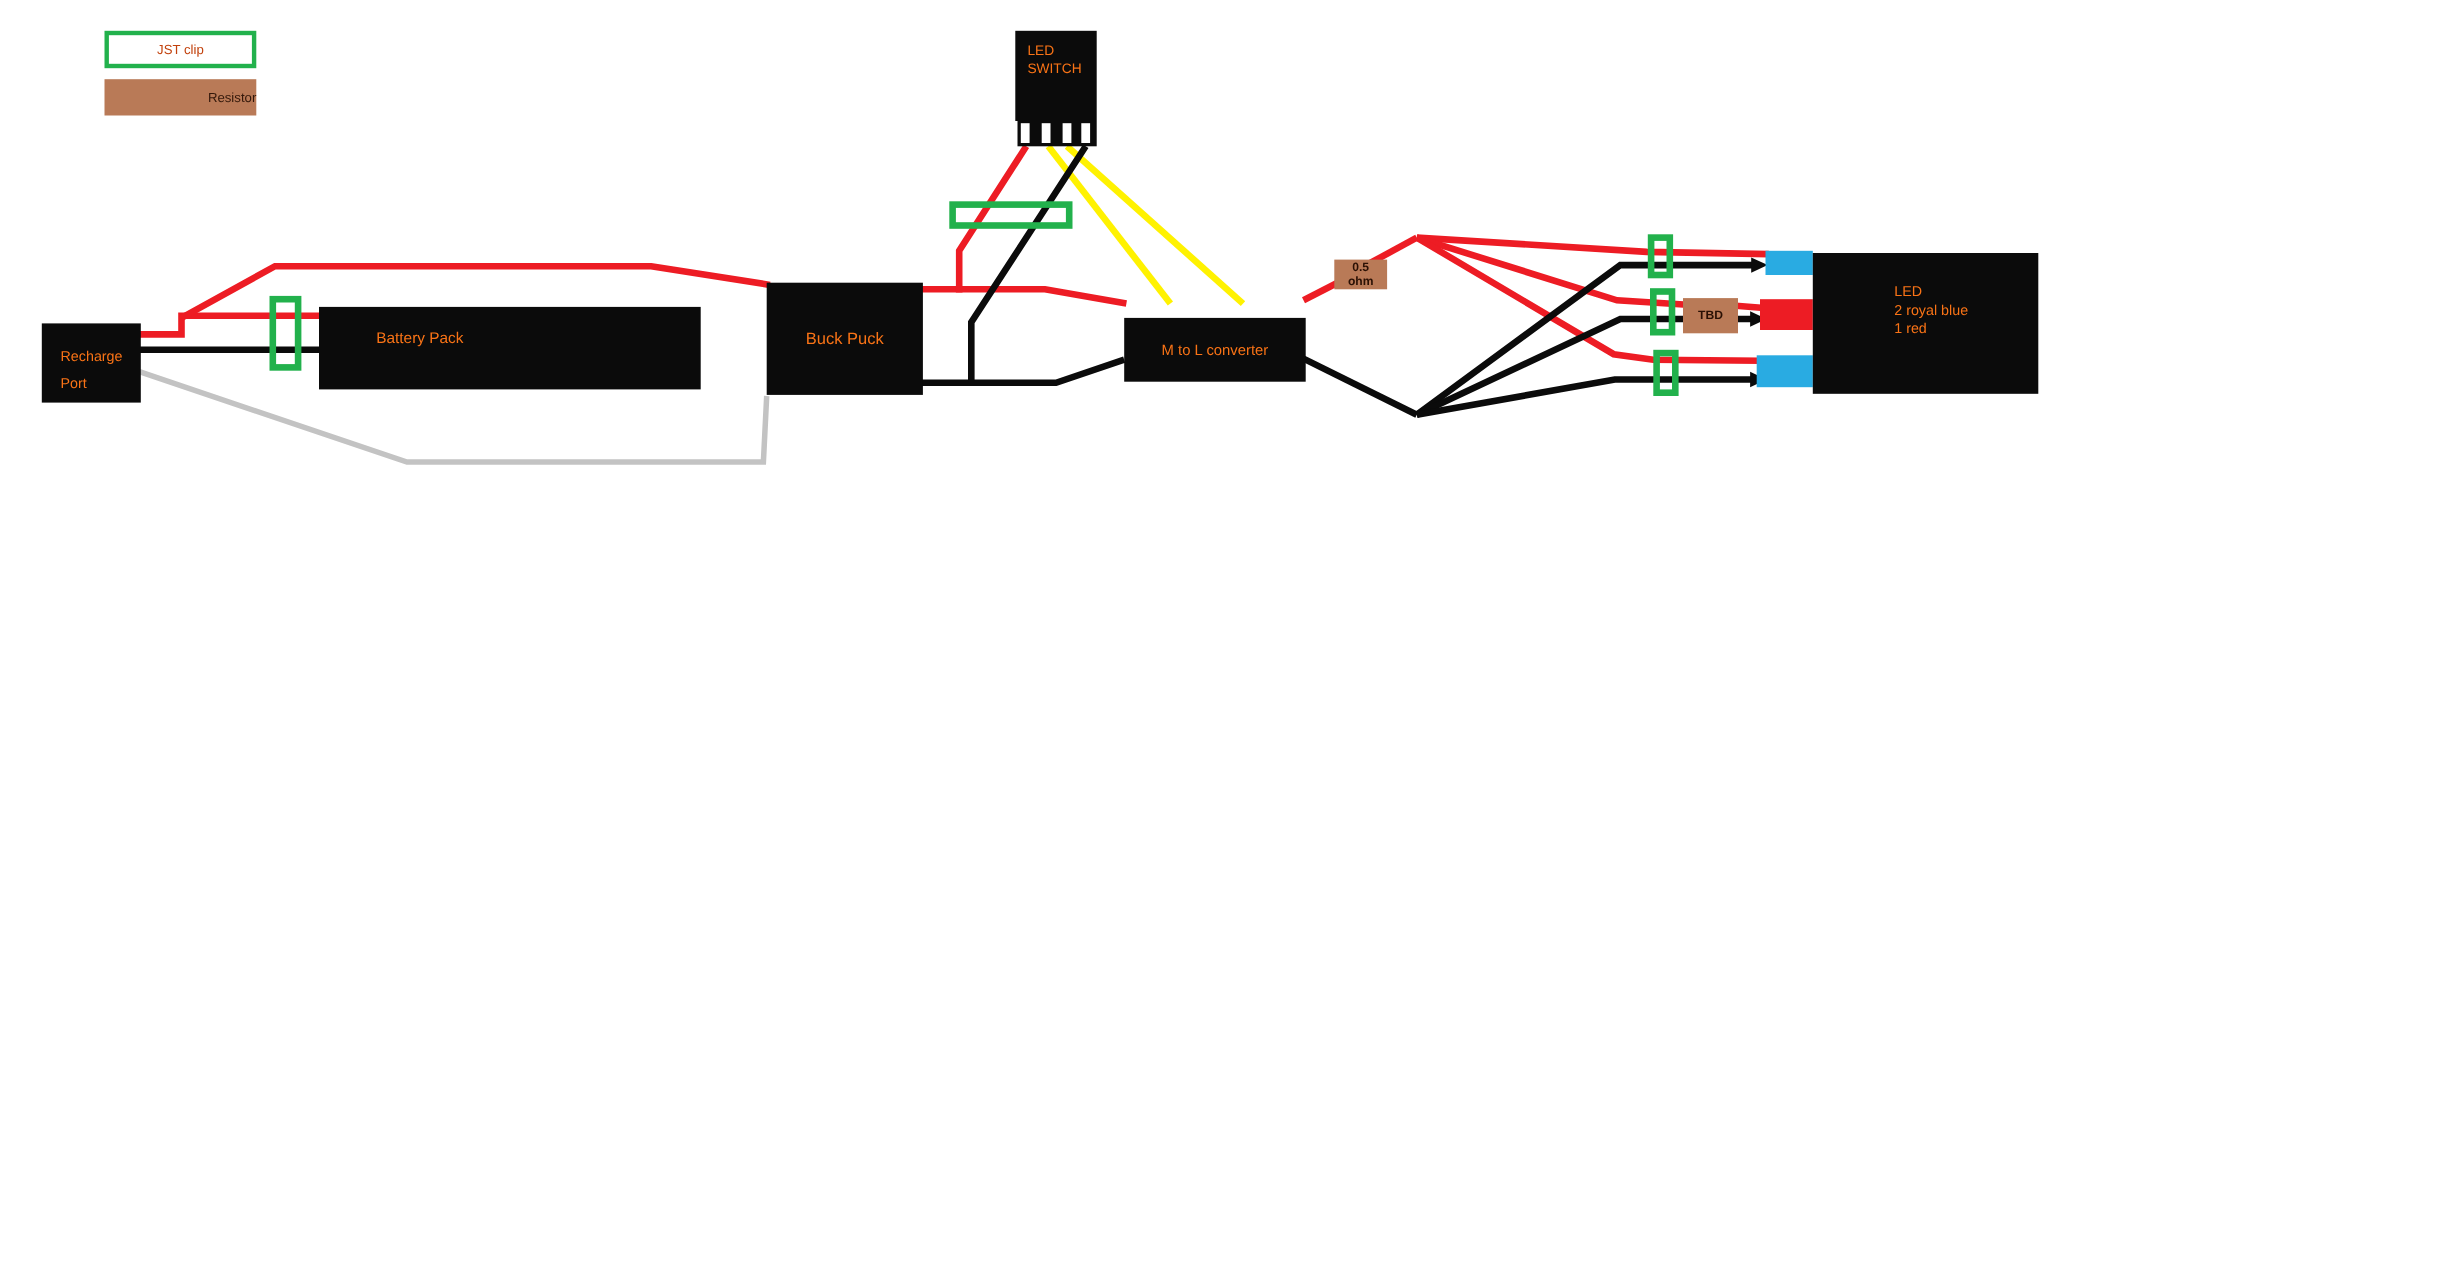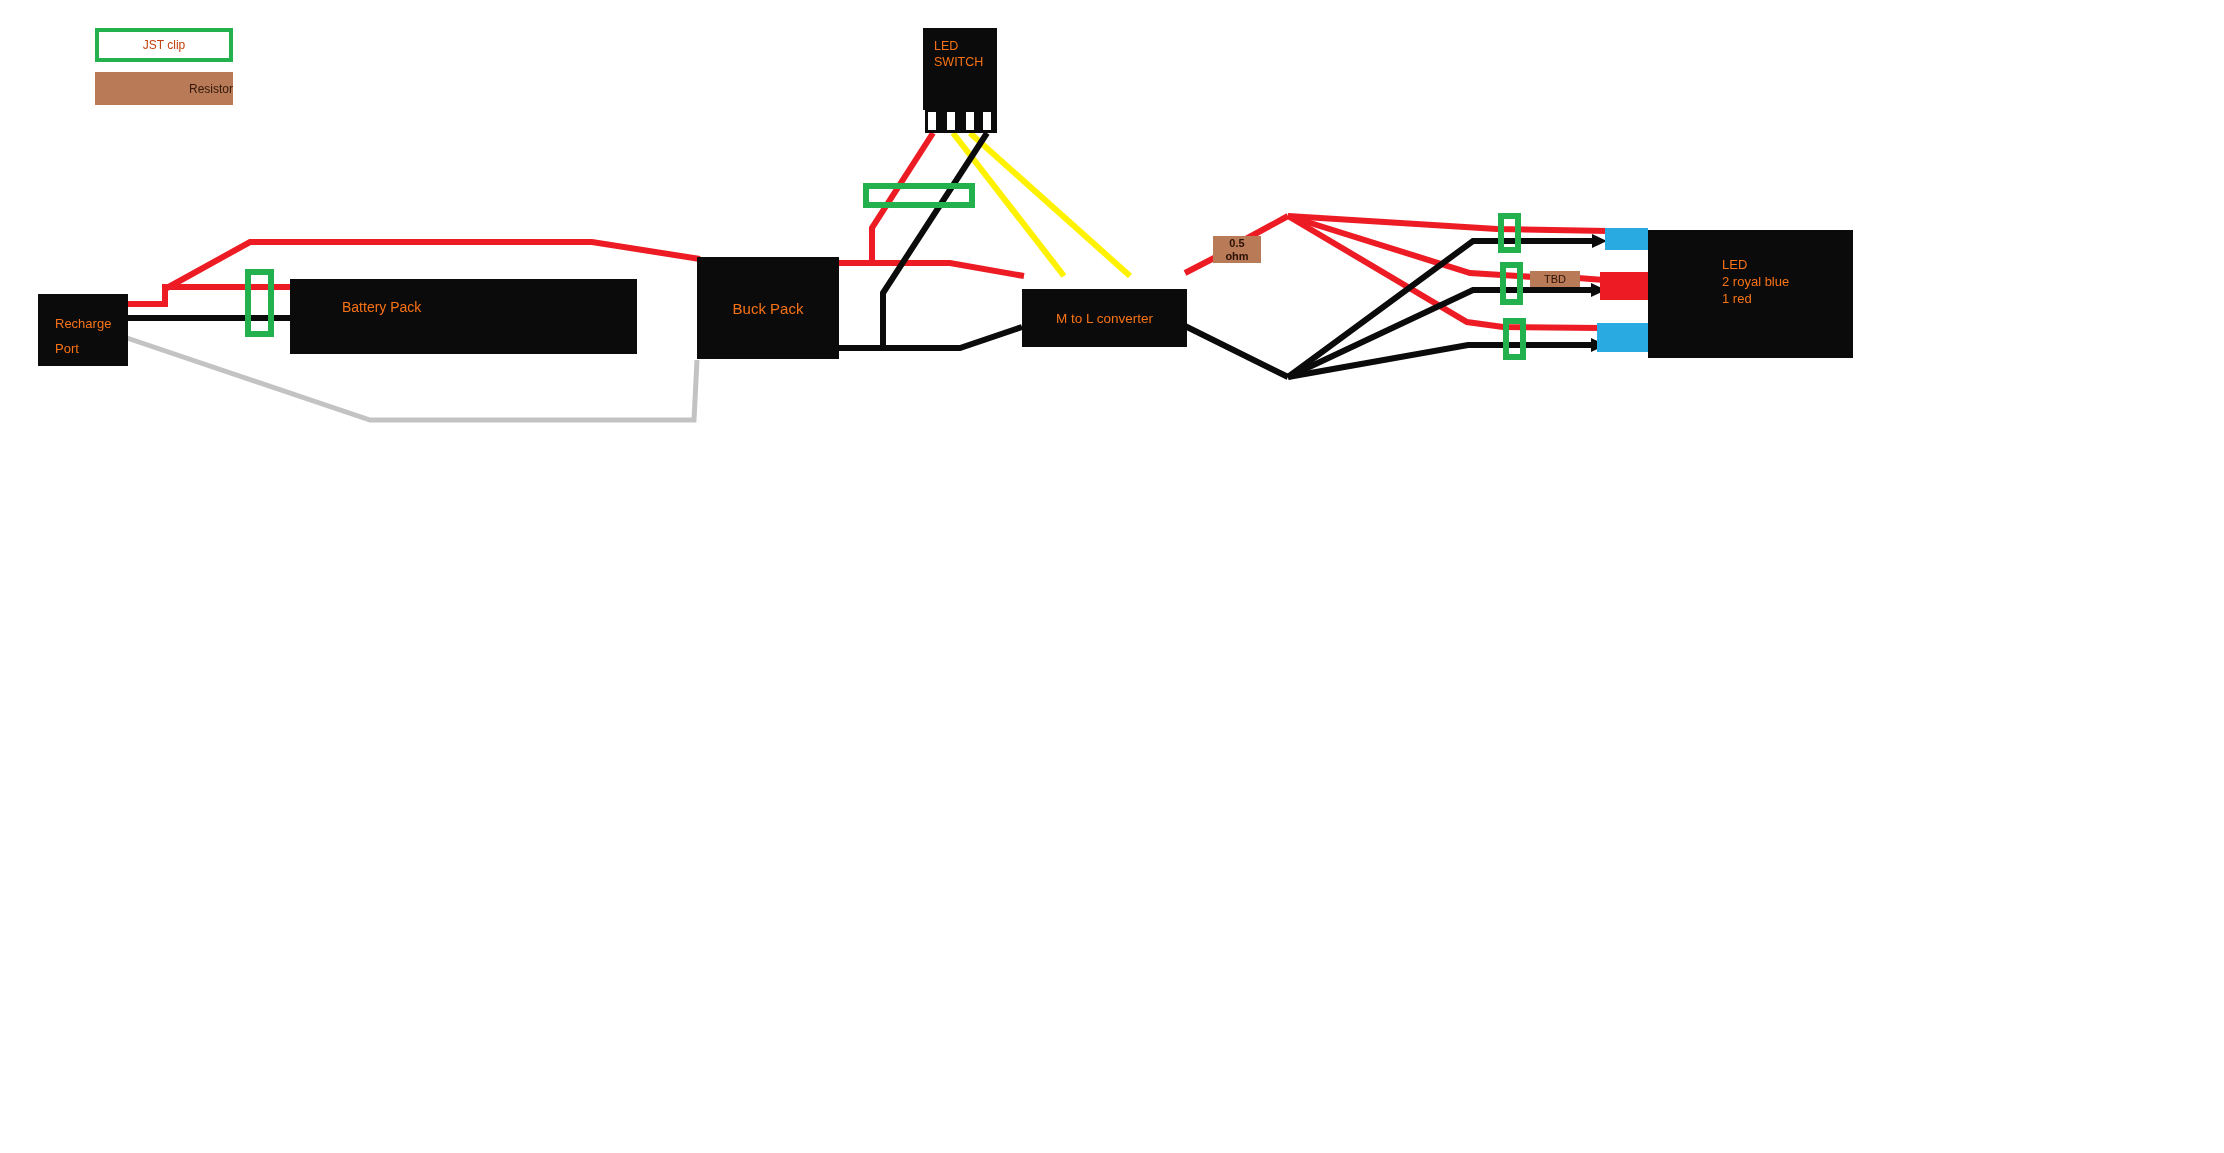--- a/index.html
+++ b/index.html
@@ -52,22 +52,22 @@
   }
   .mtol{
     left:1022px;top:273px;width:165px;height:58px;font-size:13.5px;margin-top:16px;
   }
   .res05{
     position:absolute;left:1213px;top:236px;width:48px;height:27px;
     background:var(--resistor-brown);color:#2a1004;font-weight:bold;
     font-size:11px;line-height:13px;z-index:2;
   }
   .restbd{
-    position:absolute;left:1530px;top:271px;width:50px;height:16px;
-    background:var(--resistor-brown);color:#2a1004;font-weight:normal;
+    position:absolute;left:1530px;top:271px;width:50px;height:32px;
+    background:var(--resistor-brown);color:#2a1004;font-weight:bold;
     font-size:11px;z-index:2;
   }
   .conn{position:absolute;z-index:2;}
   .conn-top{left:1605px;top:228px;width:43px;height:22px;background:var(--led-blue);}
   .conn-mid{left:1600px;top:272px;width:48px;height:28px;background:var(--wire-red);}
   .conn-bot{left:1597px;top:323px;width:51px;height:29px;background:var(--led-blue);}
   .ledbox{
     left:1648px;top:230px;width:205px;height:128px;
     font-size:13px;line-height:17px;padding:26px 0 0 74px;
   }
@@ -126,21 +126,21 @@
   <span class="pin-slot" style="left:22px"></span>
   <span class="pin-slot" style="left:41px"></span>
   <span class="pin-slot" style="left:58px"></span>
 </div>
 
 <div class="box recharge multiline">Recharge
 Port</div>
 
 <div class="box battery">Battery Pack</div>
 
-<div class="box buckpuck centered">Buck Pack</div>
+<div class="box buckpuck centered">Buck Puck</div>
 
 <div class="box mtol centered">M to L converter</div>
 
 <div class="res05 centered multiline">0.5
 ohm</div>
 
 <div class="restbd centered">TBD</div>
 
 <div class="conn conn-top"></div>
 <div class="conn conn-mid"></div>

